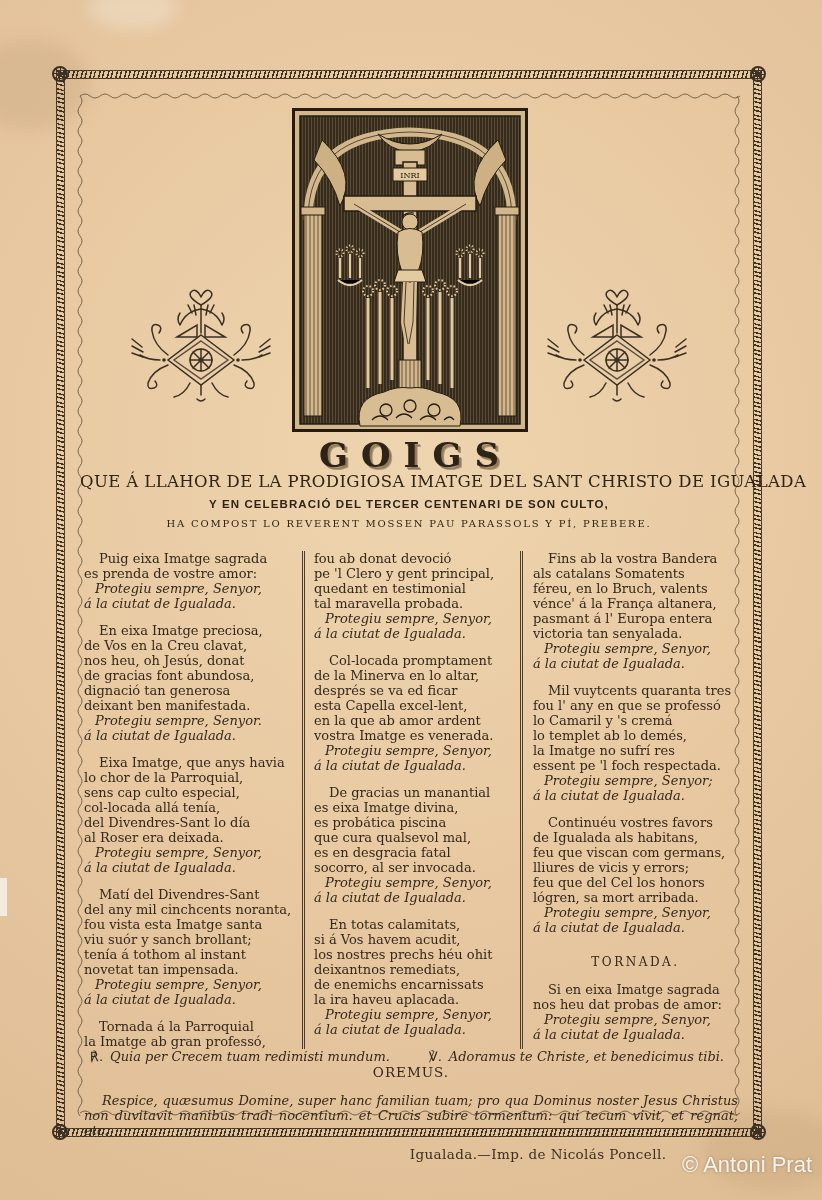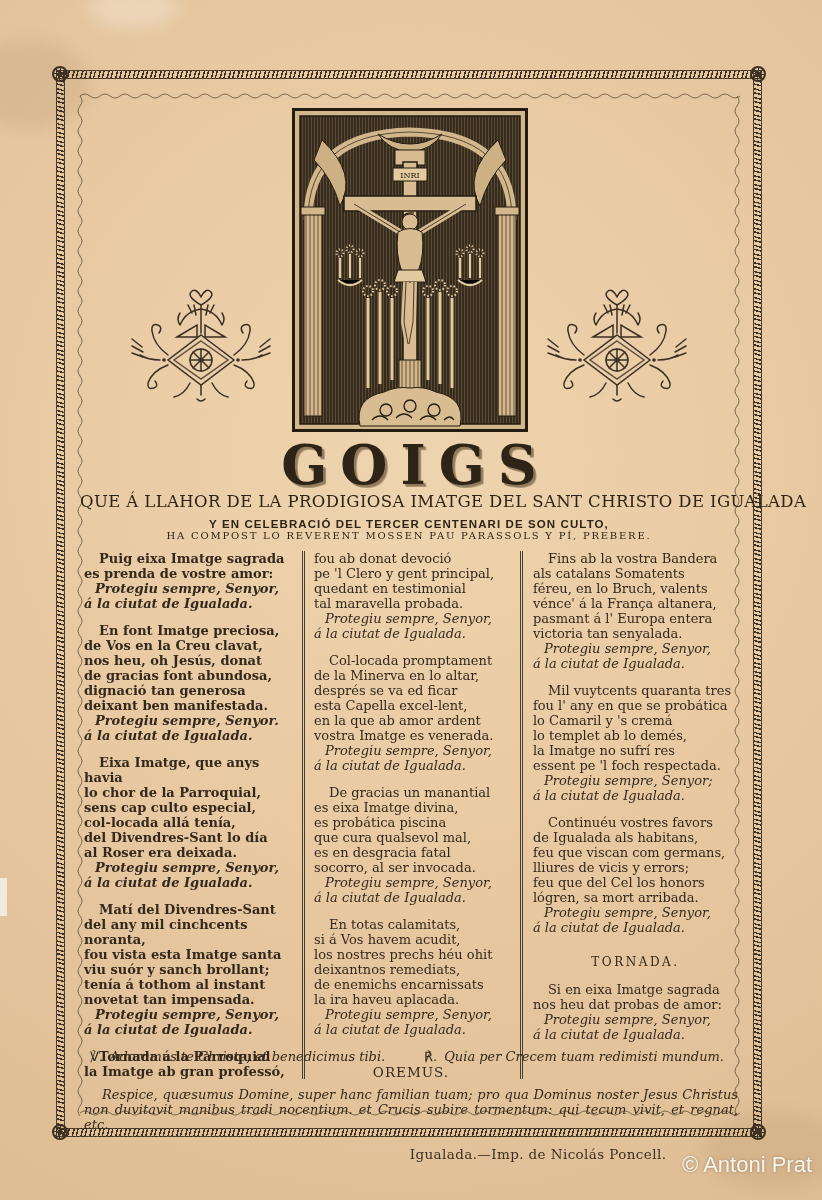--- a/index.html
+++ b/index.html
@@ -21,46 +21,46 @@
   .chain.v{width:9px;border-left:1px solid rgba(58,47,32,.85);border-right:1px solid rgba(58,47,32,.85);
     background-image:repeating-linear-gradient(15deg,#3c3122 0 1.5px,rgba(0,0,0,0) 1.5px 3.8px,#3c3122 3.8px 5.2px,rgba(0,0,0,0) 5.2px 8.4px);}
   .rosette{position:absolute;width:16px;height:16px;border:2px solid #3c3122;border-radius:50%;box-sizing:border-box;
     background:radial-gradient(circle,#3c3122 0 2.5px,rgba(0,0,0,0) 3px),
       repeating-conic-gradient(#3c3122 0 10deg,rgba(0,0,0,0) 10deg 45deg);}
   #wavy{position:absolute;left:0;top:0;pointer-events:none;}
   #wavy path{stroke:#4a3d2c;fill:none;stroke-width:1;opacity:.7;}
 
   
   .masthead{position:absolute;top:438px;left:80px;width:658px;text-align:center;color:#2d2316;}
-  .title{font-weight:bold;font-size:54px;line-height:1;letter-spacing:13px;text-indent:13px;
+  .title{font-weight:bold;font-size:34px;line-height:1;letter-spacing:13px;text-indent:13px;
     text-shadow:2px 2px 0 rgba(124,98,64,.55),3px 3px 0 rgba(45,35,22,.35);}
   .dedication{margin-top:0;font-size:16.5px;letter-spacing:.4px;white-space:nowrap;}
   .celebration{margin-top:7px;font-family:"Liberation Sans",sans-serif;font-weight:bold;font-size:11.5px;letter-spacing:1.1px;}
-  .author{font-size:10px;letter-spacing:1.8px;}
+  .author{margin-top:8px;font-size:10px;letter-spacing:1.8px;}
 
   
   .columns{position:absolute;top:551px;left:84px;width:654px;display:flex;font-size:13px;line-height:15px;}
   .col{width:33.33%;box-sizing:border-box;}
   .col + .col{border-left:3px double #4a3d2b;}
-  .col.c1{padding-right:5px;font-weight:bold;}
+  .col.c1{padding-right:5px;}
   .col.c2{padding-left:9px;padding-right:3px;}
   .col.c3{padding-left:10px;}
   .stanza{margin-top:12px;}
   .stanza.first{margin-top:0;}
   .line.ind{text-indent:15px;}
   .refrain{font-style:italic;}
   .refrain.ind2{text-indent:11px;}
   .tornada-head{margin:20px 0 12px;text-align:center;font-size:12px;letter-spacing:2.5px;}
 
   
   .liturgy{position:absolute;top:1049px;left:84px;width:654px;font-size:13px;line-height:15px;}
   .vr-row{display:flex;justify-content:space-between;font-style:italic;padding:0 14px 0 6px;}
   .vr-glyph{font-style:normal;font-family:"DejaVu Sans",sans-serif;margin-right:7px;}
   .oremus{text-align:center;font-size:13.5px;letter-spacing:1px;margin-top:1px;}
-  .prayer{margin-top:7px;font-style:italic;text-align:justify;text-indent:18px;}
+  .prayer{margin-top:13px;font-style:italic;text-align:justify;text-indent:18px;}
 
   
   .imprint{position:absolute;top:1146px;left:368px;width:340px;text-align:center;font-size:13.5px;letter-spacing:.4px;color:#3a2f21;}
   .credit{position:absolute;top:1152px;right:10px;font-family:Liberation Sans, sans-serif;font-size:22px;
     color:rgba(253,253,250,.9);text-shadow:0 0 3px rgba(110,90,70,.55);}
 
   
   .woodcut{position:absolute;left:292px;top:108px;}
   .ornament{position:absolute;top:283px;}
   .ornament.left{left:130px;}
@@ -229,21 +229,21 @@
 
   <div class="columns">
     <div class="col c1">
         <div class="stanza first">
           <div class="line ind">Puig eixa Imatge sagrada</div>
           <div class="line">es prenda de vostre amor:</div>
           <div class="refrain ind2">Protegiu sempre, Senyor,</div>
           <div class="refrain">á la ciutat de Igualada.</div>
         </div>
         <div class="stanza">
-          <div class="line ind">En font Imatge preciosa,</div>
+          <div class="line ind">En eixa Imatge preciosa,</div>
           <div class="line">de Vos en la Creu clavat,</div>
           <div class="line">nos heu, oh Jesús, donat</div>
           <div class="line">de gracias font abundosa,</div>
           <div class="line">dignació tan generosa</div>
           <div class="line">deixant ben manifestada.</div>
           <div class="refrain ind2">Protegiu sempre, Senyor.</div>
           <div class="refrain">á la ciutat de Igualada.</div>
         </div>
         <div class="stanza">
           <div class="line ind">Eixa Imatge, que anys havia</div>
@@ -316,21 +316,21 @@
           <div class="line">als catalans Somatents</div>
           <div class="line">féreu, en lo Bruch, valents</div>
           <div class="line">vénce' á la França altanera,</div>
           <div class="line">pasmant á l' Europa entera</div>
           <div class="line">victoria tan senyalada.</div>
           <div class="refrain ind2">Protegiu sempre, Senyor,</div>
           <div class="refrain">á la ciutat de Igualada.</div>
         </div>
         <div class="stanza">
           <div class="line ind">Mil vuytcents quaranta tres</div>
-          <div class="line">fou l' any en que se probática</div>
+          <div class="line">fou l' any en que se professó</div>
           <div class="line">lo Camaril y 's cremá</div>
           <div class="line">lo templet ab lo demés,</div>
           <div class="line">la Imatge no sufrí res</div>
           <div class="line">essent pe 'l foch respectada.</div>
           <div class="refrain ind2">Protegiu sempre, Senyor;</div>
           <div class="refrain">á la ciutat de Igualada.</div>
         </div>
         <div class="stanza">
           <div class="line ind">Continuéu vostres favors</div>
           <div class="line">de Igualada als habitans,</div>
@@ -347,24 +347,24 @@
           <div class="line">nos heu dat probas de amor:</div>
           <div class="refrain ind2">Protegiu sempre, Senyor,</div>
           <div class="refrain">á la ciutat de Igualada.</div>
         </div>
       </div>
   </div>
 
   <div class="liturgy">
     <div class="vr-row">
       <span>
-        <span class="vr-glyph">℣.</span><span>Adoramus te Christe, et benedicimus tibi.</span>
+        <span class="vr-glyph">℟.</span><span>Quia per Crecem tuam redimisti mundum.</span>
       </span>
       <span>
-        <span class="vr-glyph">℟.</span><span>Quia per Crecem tuam redimisti mundum.</span>
+        <span class="vr-glyph">℣.</span><span>Adoramus te Christe, et benedicimus tibi.</span>
       </span>
     </div>
     <div class="oremus">OREMUS.</div>
     <div class="prayer">Respice, quæsumus Domine, super hanc familian tuam; pro qua Dominus noster Jesus Christus non duvitavit manibus tradi nocentium. et Crucis subire tormentum: qui tecum vivit, et regnat,  etc.</div>
   </div>
 
   <div class="imprint">Igualada.—Imp.  de Nicolás Poncell.</div>
   <div class="credit">© Antoni Prat</div>
 
 </div>

